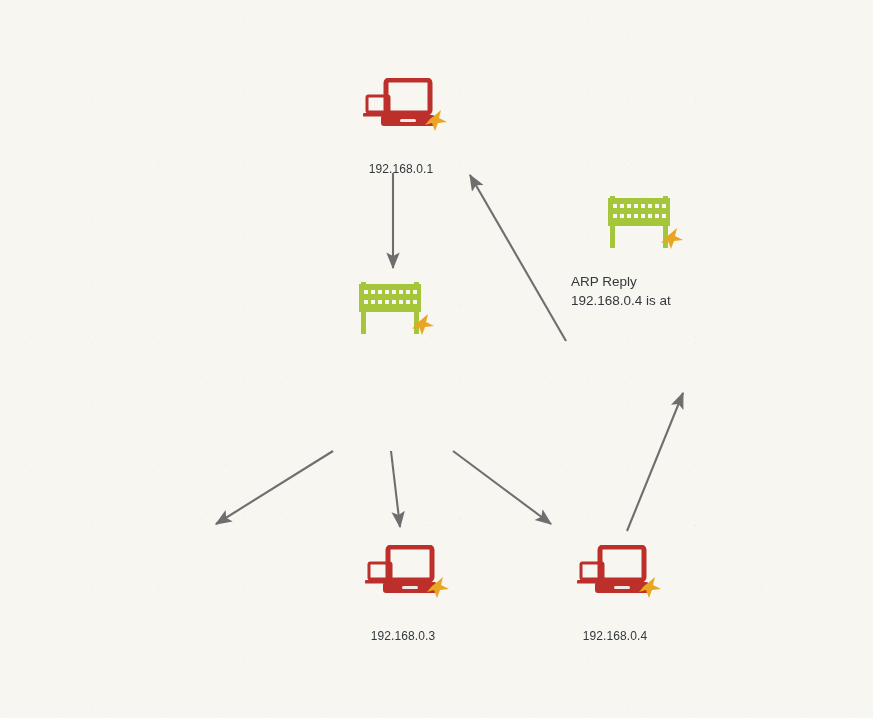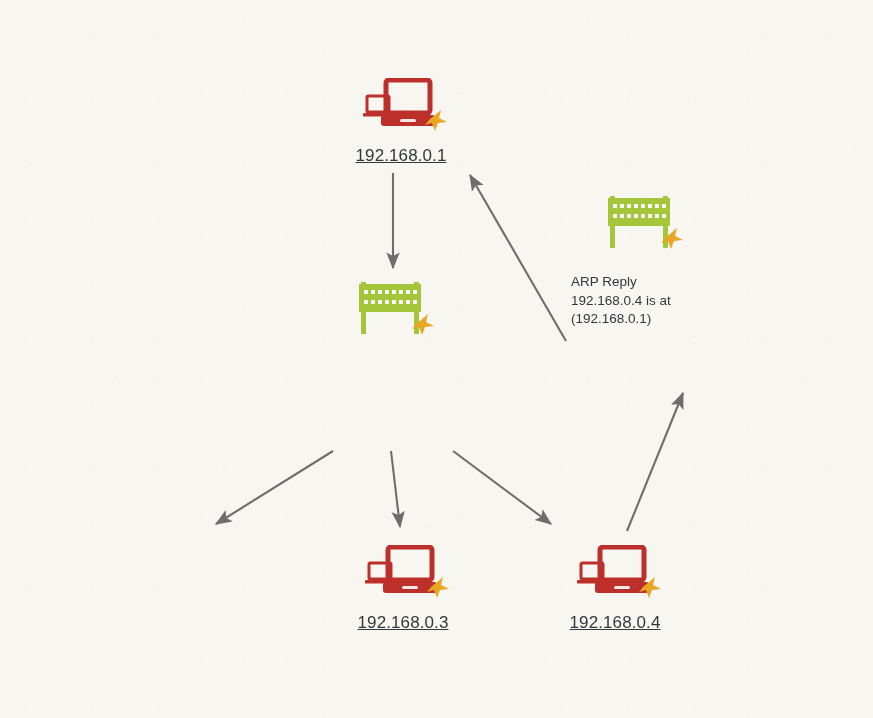--- a/index.html
+++ b/index.html
@@ -33,27 +33,26 @@
     top: 0;
     width: 873px;
     height: 718px;
     pointer-events: none;
   }
   .node {
     position: absolute;
     text-align: center;
   }
   .node-label {
-    font-size: 17px;
+    font-size: 12px;
     color: #33383d;
     line-height: 16.5px;
     white-space: nowrap;
-    margin-top: 4px;
+    margin-top: 17px;
     letter-spacing: 0.1px;
-    text-decoration: underline;
   }
   .msg-label {
     position: absolute;
     text-align: left;
     font-size: 13.5px;
     color: #33383d;
     line-height: 18.5px;
     white-space: nowrap;
   }
   .icon-wrap {
@@ -189,16 +188,15 @@
         <path d="M79 38 L86 32 L84 40 L92 44 L83 45 L80 53 L77 45 L70 47 L75 41 Z" fill="#e8a622"></path>
       </svg>
     </span>
     <div class="node-label">192.168.0.4</div>
   </div>
 
 
   <div class="msg-label" id="arp-reply-label" style="left:571px; top:273px; width:160px;">
       <div>ARP Reply</div>
       <div>192.168.0.4 is at</div>
-      <div>(192.168.0.1)</div>
     </div>
 
 </div>
 
 </body></html>

